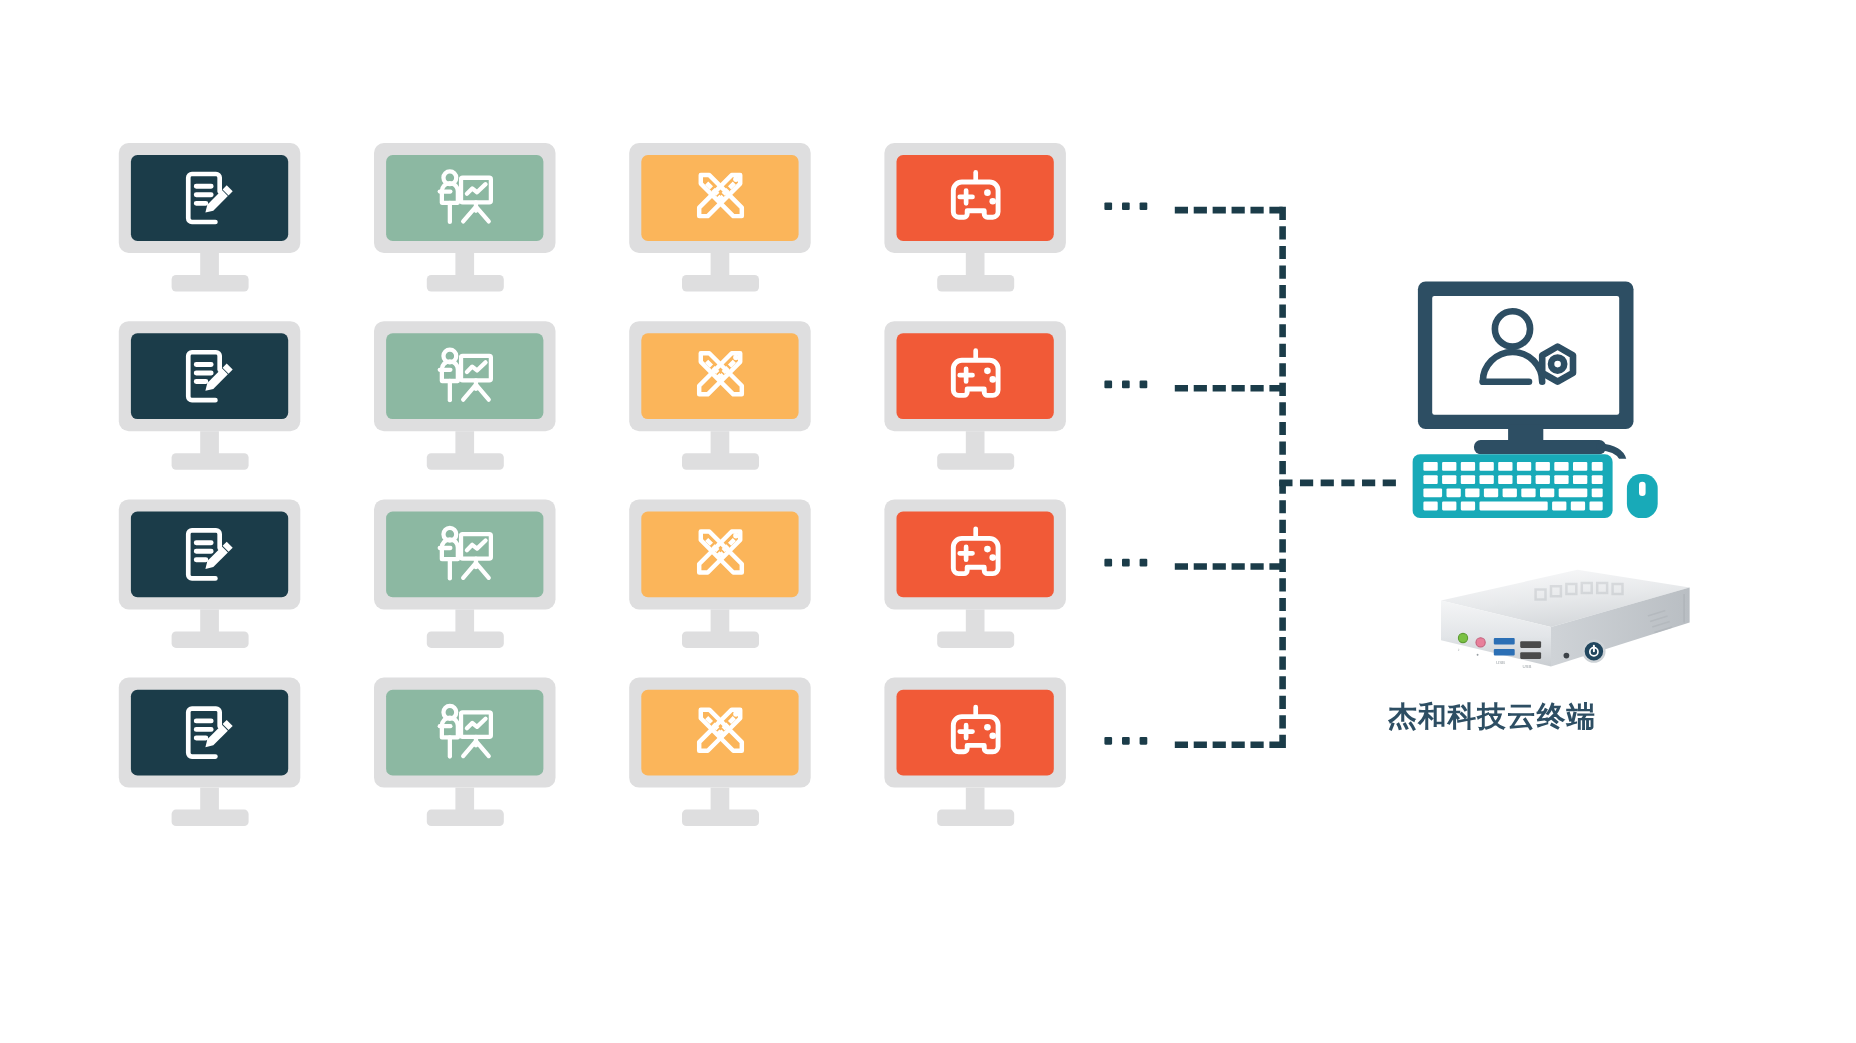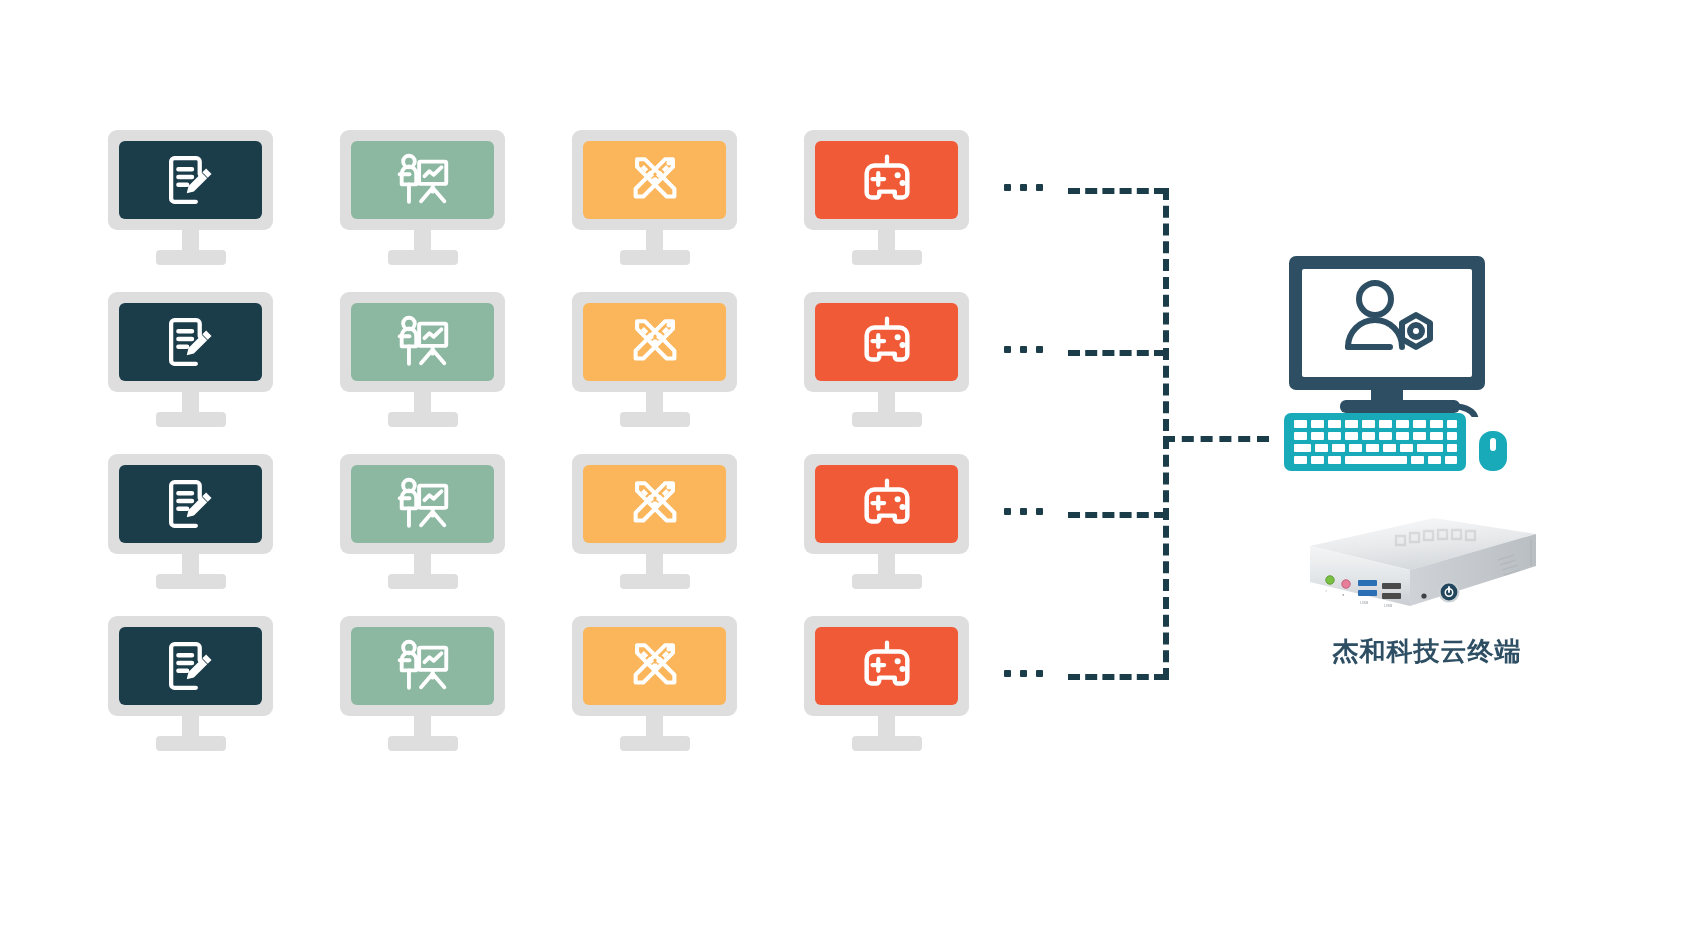--- a/index.html
+++ b/index.html
@@ -139,21 +139,20 @@
     left: 12px;
     top: 248px;
     width: 220px;
     height: 120px;
   }
   .caption {
     position: absolute;
     left: -10px;
     top: 382px;
     width: 330px;
-    text-align: center;
     font-size: 26px;
     font-weight: bold;
     color: #2d4e63;
     letter-spacing: 1px;
     font-family: "Liberation Sans", "DejaVu Sans", sans-serif;
   }
 </style>
 </head>
 <body>
 

